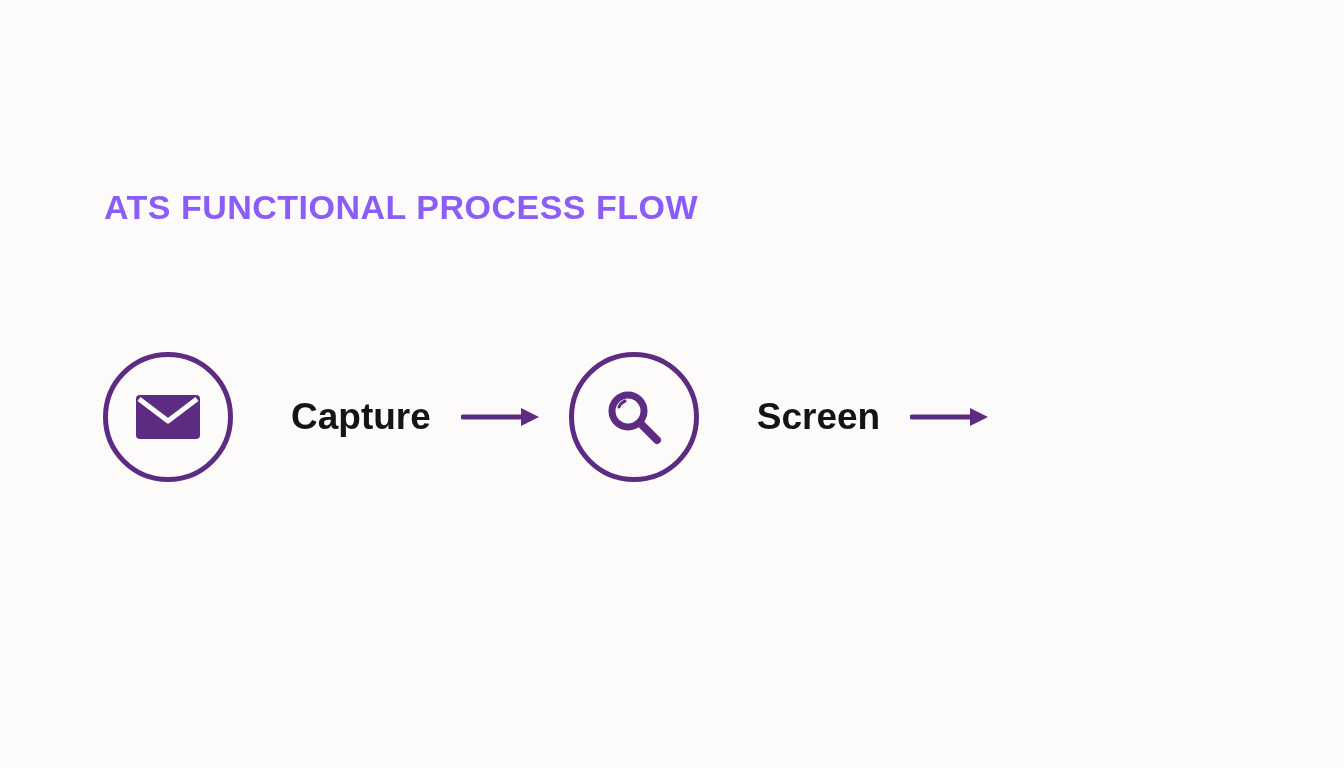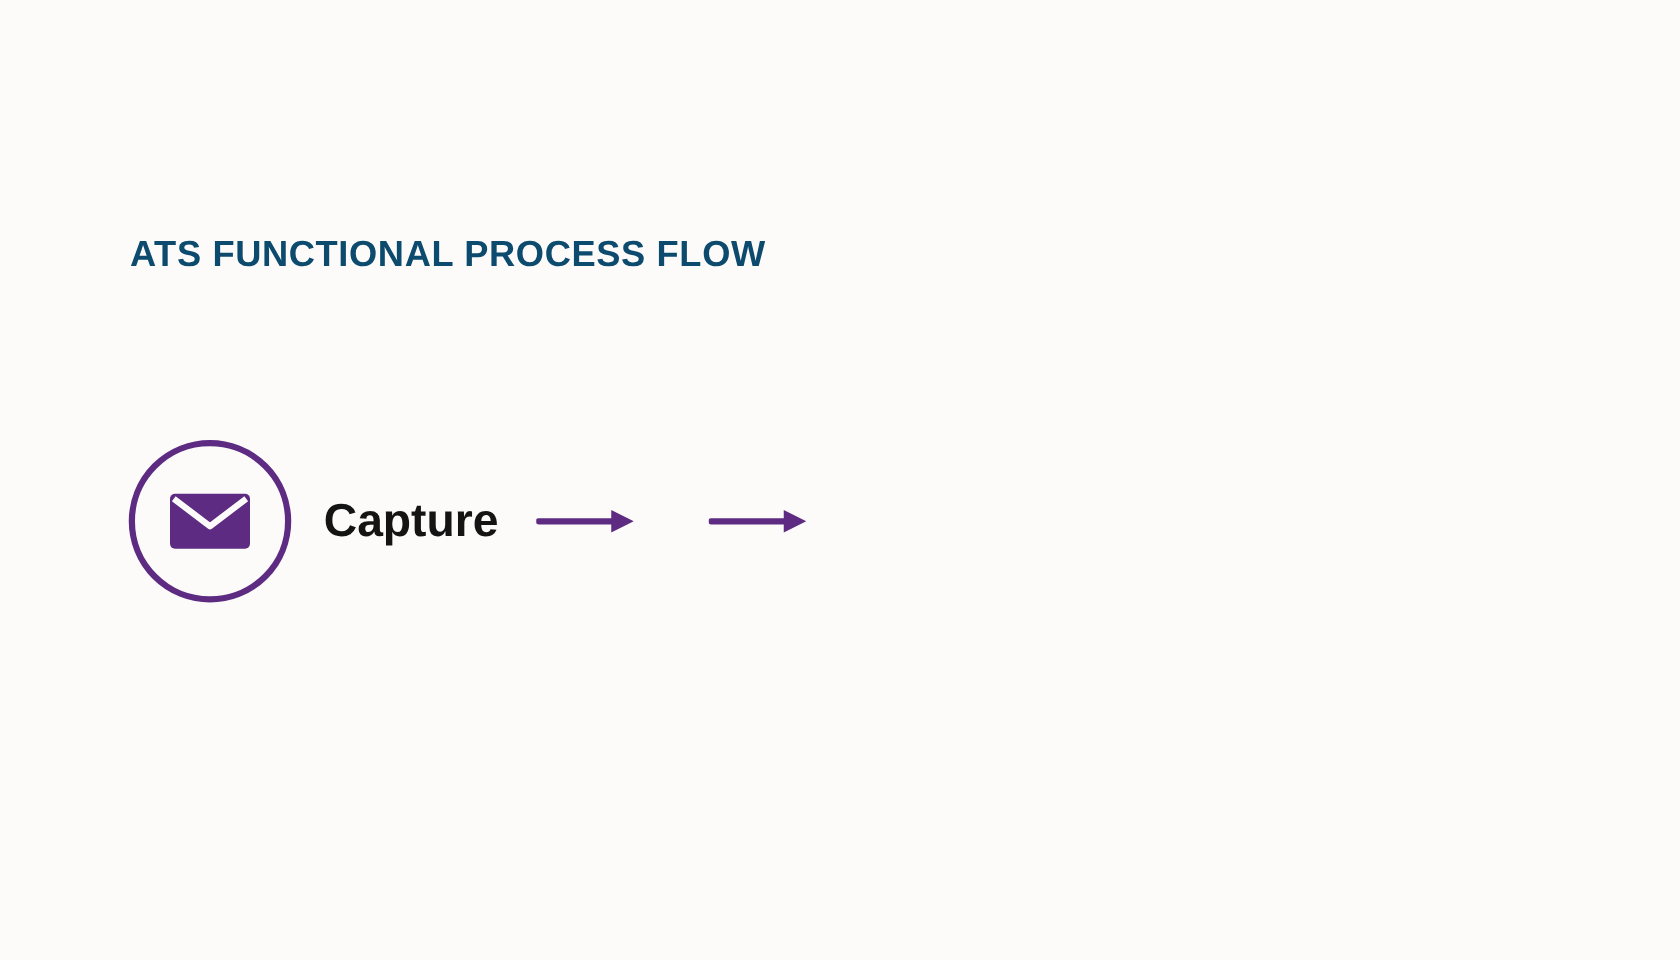--- a/index.html
+++ b/index.html
@@ -16,37 +16,38 @@
     position: relative;
     width: 1344px;
     height: 768px;
     background: #fcfbfa;
   }
 
   .page-title {
     position: absolute;
     left: 104px;
     top: 188px;
-    font-size: 29px;
+    font-size: 34px;
     font-weight: 700;
     letter-spacing: 0.5px;
-    color: #0c4a6e;
+    color: #8b5cf6;
   }
 
   .flow {
     position: absolute;
     left: 103px;
     top: 352px;
     display: flex;
     align-items: center;
   }
 
   .step {
     display: flex;
     align-items: center;
+    gap: 32px;
   }
 
   .icon-circle {
     width: 130px;
     height: 130px;
     border: 5px solid #5e2b82;
     border-radius: 50%;
     background: #fcfbfa;
     display: flex;
     align-items: center;
@@ -89,20 +90,32 @@
         </span>
       </div>
       <span class="step-label">Capture</span>
     </div>
 
     <svg class="arrow" width="78" height="24" viewBox="0 0 78 24">
       <line x1="2" y1="12" x2="62" y2="12" stroke="#5e2b82" stroke-width="5" stroke-linecap="round"></line>
       <polygon points="60,3 78,12 60,21" fill="#5e2b82"></polygon>
     </svg>
 
+    <div class="step">
+      <div class="icon-circle">
+        <span>
+          <svg width="58" height="58" viewBox="0 0 58 58">
+            <circle cx="23" cy="23" r="16" fill="none" stroke="#5e2b82" stroke-width="7"></circle>
+            <line x1="35" y1="35" x2="52" y2="52" stroke="#5e2b82" stroke-width="8" stroke-linecap="round"></line>
+            <path d="M 14 19 A 11 11 0 0 1 20 13" fill="none" stroke="#5e2b82" stroke-width="3" stroke-linecap="round"></path>
+          </svg>
+        </span>
+      </div>
+      <span class="step-label">Screen</span>
+    </div>
 
     <svg class="arrow" width="78" height="24" viewBox="0 0 78 24">
       <line x1="2" y1="12" x2="62" y2="12" stroke="#5e2b82" stroke-width="5" stroke-linecap="round"></line>
       <polygon points="60,3 78,12 60,21" fill="#5e2b82"></polygon>
     </svg>
 
 
   </div>
 </div>
 

